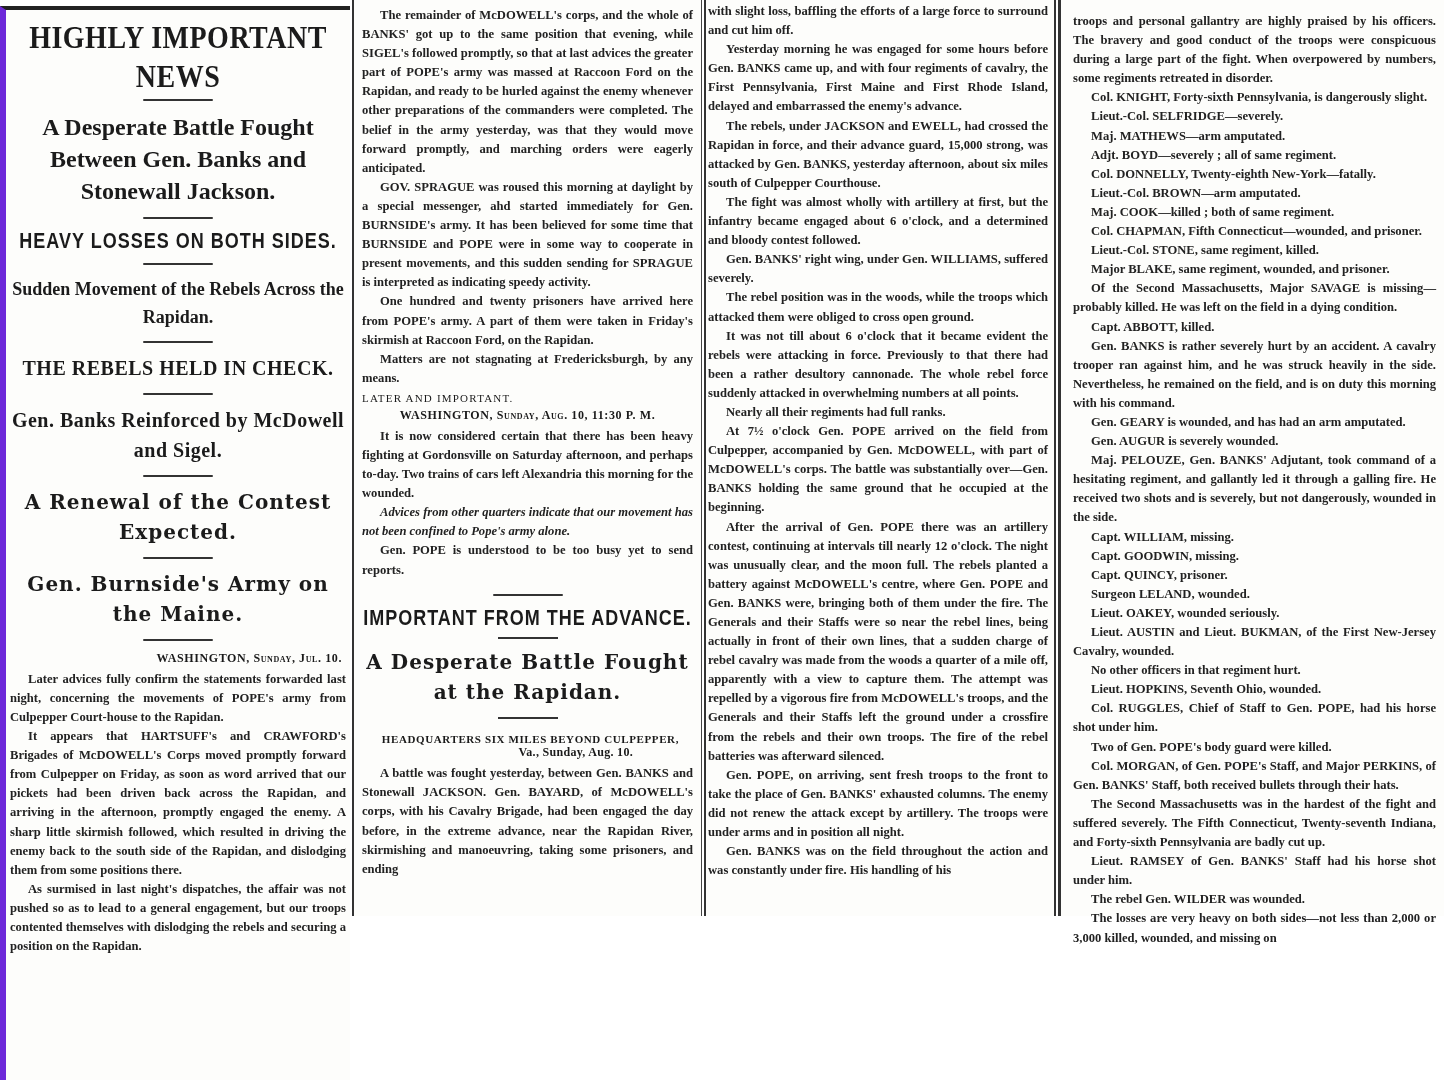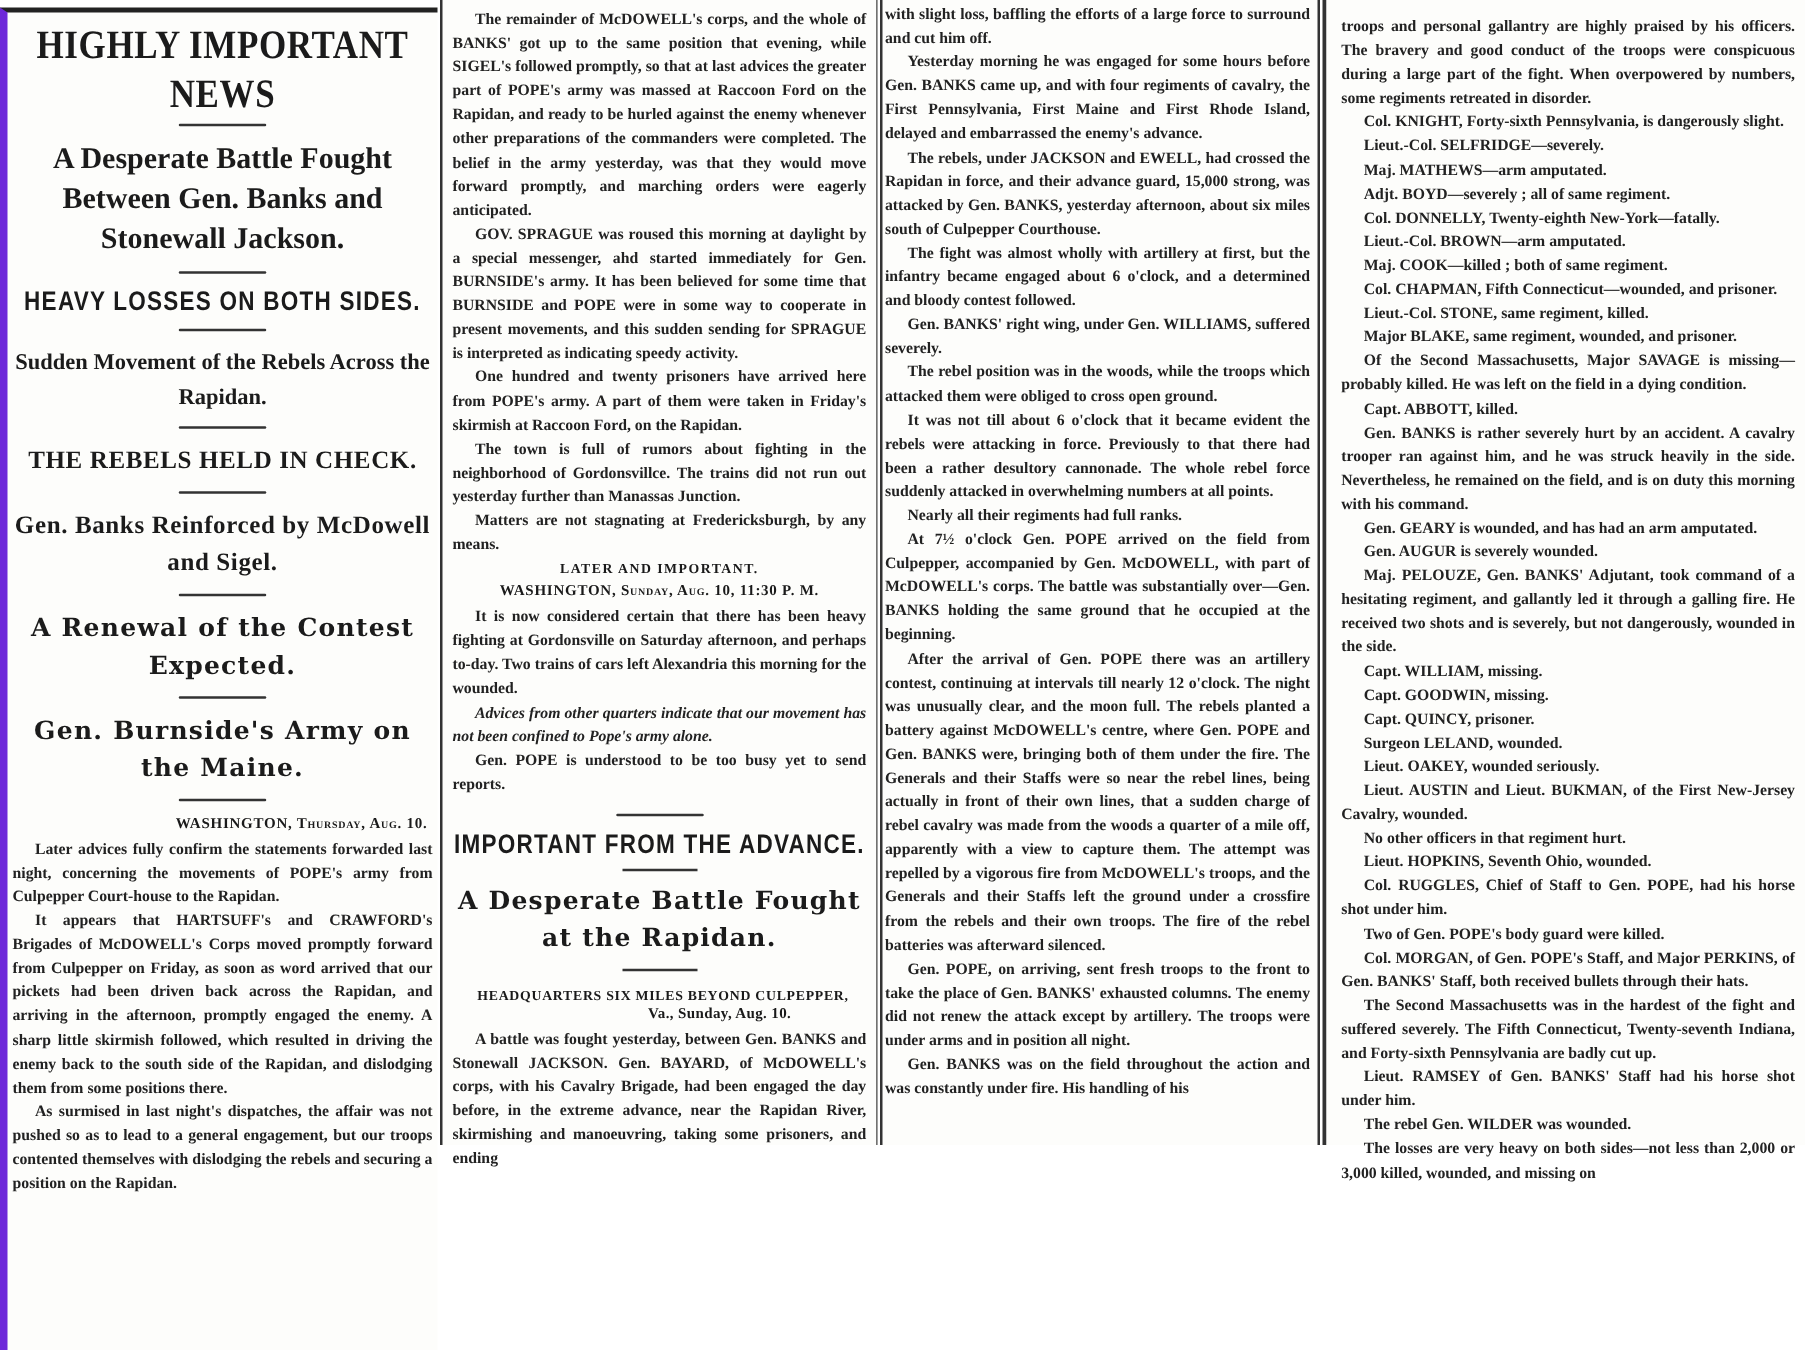--- a/index.html
+++ b/index.html
@@ -22,21 +22,21 @@
     .hd-main { font-size: 28px; font-weight: bold; letter-spacing: 0.5px; padding-top: 12px; transform: scaleY(1.15); }
     .hd-big { font-size: 24px; font-weight: bold; line-height: 32px; margin-top: 4px; }
     .hd-caps { font-family: "Liberation Sans", "DejaVu Sans", sans-serif; font-size: 18px; font-weight: bold; letter-spacing: 1px; transform: scaleY(1.2); margin: 12px 0 8px; }
     .hd-med { font-size: 18px; font-weight: bold; line-height: 28px; }
     .hd-med2 { font-size: 20px; font-weight: bold; line-height: 30px; letter-spacing: 0.5px; }
     .hd-black { font-size: 20px; font-weight: 900; line-height: 30px; letter-spacing: 1px; font-family: "DejaVu Serif", serif; }
     .rule { width: 70px; height: 2px; background: #333; margin: 10px auto; border-radius: 1px; }
     .rule-dot { width: 60px; height: 2px; background: #333; margin: 8px auto; position: relative; }
     .dateline { text-align: right; font-size: 12px; font-weight: bold; margin: 6px 4px 4px 0; letter-spacing: 0.3px; }
     .dateline-c { text-align: center; font-size: 12px; font-weight: bold; margin: 4px 0; }
-    .sub-caps { text-align: center; font-size: 11px; font-weight: bold; letter-spacing: 1.2px; margin: 4px 0; }
+    .sub-caps { font-size: 11px; font-weight: normal; letter-spacing: 1.2px; margin: 4px 0; }
     p.body {
       margin: 0; font-size: 12.6px; line-height: 19.1px; text-align: justify; font-weight: bold;
       text-indent: 18px; color: #222;
     }
     p.body.noindent { text-indent: 0; }
     p.it { font-style: italic; }
     .sc { font-variant: small-caps; letter-spacing: 0.6px; }
   </style>
 </head>
 <body>
@@ -51,31 +51,30 @@
   <h3 class="hd hd-med">Sudden Movement of the Rebels Across the Rapidan.</h3>
   <div class="rule"></div>
   <h3 class="hd hd-med2">THE REBELS HELD IN CHECK.</h3>
   <div class="rule"></div>
   <h3 class="hd hd-med2">Gen. Banks Reinforced by McDowell and Sigel.</h3>
   <div class="rule"></div>
   <h3 class="hd hd-black">A Renewal of the Contest Expected.</h3>
   <div class="rule"></div>
   <h3 class="hd hd-black">Gen. Burnside's Army on the Maine.</h3>
   <div class="rule"></div>
-  <div class="dateline sc">WASHINGTON, Thursday, Aug. 10.</div>
+  <div class="dateline sc">WASHINGTON, Sunday, Jul. 10.</div>
   <p class="body">Later advices fully confirm the statements forwarded last night, concerning the movements of POPE's army from Culpepper Court-house to the Rapidan.</p>
   <p class="body">It appears that HARTSUFF's and CRAWFORD's Brigades of McDOWELL's Corps moved promptly forward from Culpepper on Friday, as soon as word arrived that our pickets had been driven back across the Rapidan, and arriving in the afternoon, promptly engaged the enemy. A sharp little skirmish followed, which resulted in driving the enemy back to the south side of the Rapidan, and dislodging them from some positions there.</p>
   <p class="body">As surmised in last night's dispatches, the affair was not pushed so as to lead to a general engagement, but our troops contented themselves with dislodging the rebels and securing a position on the Rapidan.</p>
 </div>
 
 <div id="col2" class="col">
   <p class="body">The remainder of McDOWELL's corps, and the whole of BANKS' got up to the same position that evening, while SIGEL's followed promptly, so that at last advices the greater part of POPE's army was massed at Raccoon Ford on the Rapidan, and ready to be hurled against the enemy whenever other preparations of the commanders were completed. The belief in the army yesterday, was that they would move forward promptly, and marching orders were eagerly anticipated.</p>
   <p class="body">GOV. SPRAGUE was roused this morning at daylight by a special messenger, ahd started immediately for Gen. BURNSIDE's army. It has been believed for some time that BURNSIDE and POPE were in some way to cooperate in present movements, and this sudden sending for SPRAGUE is interpreted as indicating speedy activity.</p>
   <p class="body">One hundred and twenty prisoners have arrived here from POPE's army. A part of them were taken in Friday's skirmish at Raccoon Ford, on the Rapidan.</p>
-  <p class="body">The town is full of rumors about fighting in the neighborhood of Gordonsvillce. The trains did not run out yesterday further than Manassas Junction.</p>
   <p class="body">Matters are not stagnating at Fredericksburgh, by any means.</p>
   <div class="sub-caps">LATER AND IMPORTANT.</div>
   <div class="dateline-c sc">WASHINGTON, Sunday, Aug. 10, 11:30 P. M.</div>
   <p class="body">It is now considered certain that there has been heavy fighting at Gordonsville on Saturday afternoon, and perhaps to-day. Two trains of cars left Alexandria this morning for the wounded.</p>
   <p class="body it">Advices from other quarters indicate that our movement has not been confined to Pope's army alone.</p>
   <p class="body">Gen. POPE is understood to be too busy yet to send reports.</p>
   <div class="rule" style="margin-top:14px"></div>
   <h3 class="hd hd-caps">IMPORTANT FROM THE ADVANCE.</h3>
   <div class="rule-dot"></div>
   <h3 class="hd hd-black">A Desperate Battle Fought at the Rapidan.</h3>

